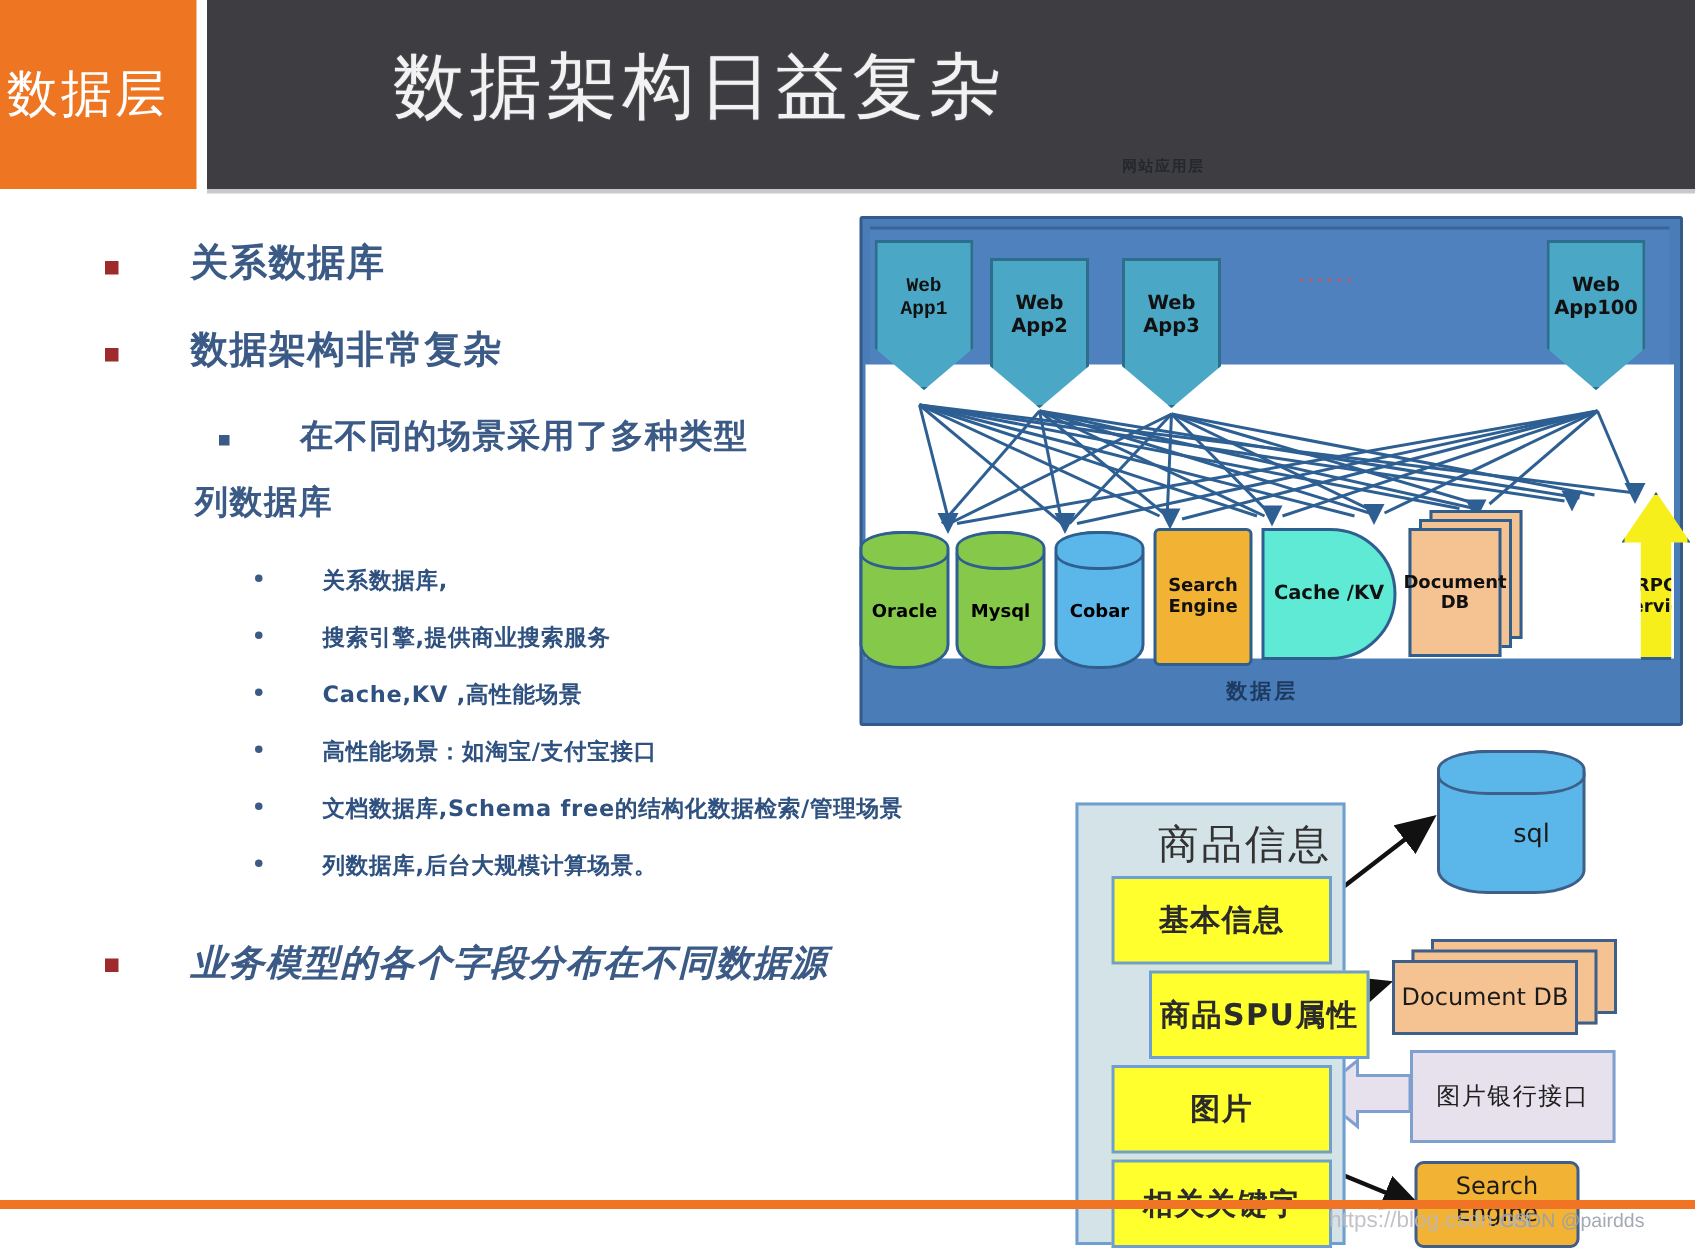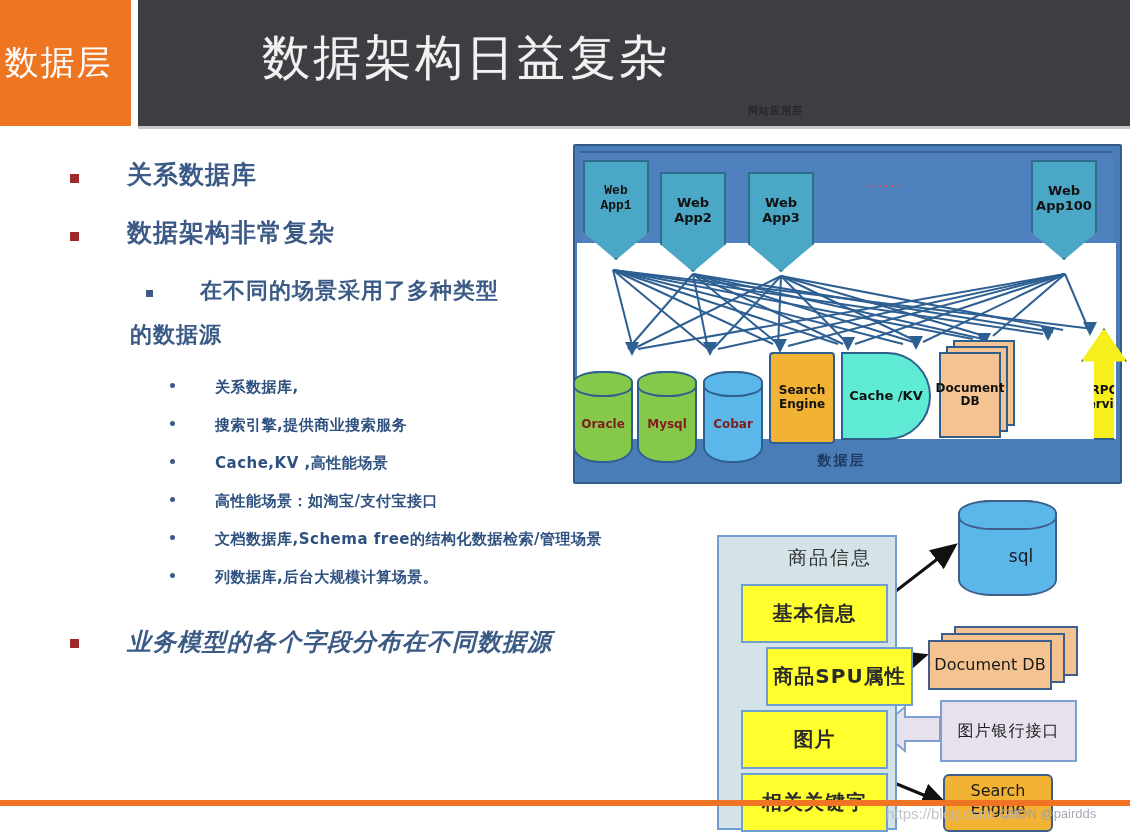--- a/index.html
+++ b/index.html
@@ -107,23 +107,22 @@
     border:2px solid #2d6e8c;
     clip-path:polygon(0 0,100% 0,100% 72%,50% 100%,0 72%);
     display:flex;align-items:center;justify-content:center;text-align:center;
     font-size:13px;font-weight:bold;color:#111;line-height:1.15;
     padding-bottom:22px;box-sizing:border-box;
     font-family:"DejaVu Sans","Liberation Sans",sans-serif;
   }
   .cyl{
     position:absolute;width:56px;height:88px;border:2px solid #2f5f8f;
     border-radius:28px/16px;display:flex;align-items:center;justify-content:center;
-    text-align:center;font-size:12px;font-weight:bold;color:#7f1d1d;line-height:1.15;
-    font-family:"DejaVu Sans","Liberation Sans",sans-serif;
-    margin-top:17px;
+    text-align:center;font-size:12px;font-weight:bold;color:#000000;line-height:1.15;
+    font-family:"DejaVu Sans","Liberation Sans",sans-serif;
   }
   .cyl::before{
     content:"";position:absolute;left:-2px;top:-2px;width:100%;height:22px;
     border:2px solid #2f5f8f;border-radius:28px/11px;background:inherit;
   }
   .cyl-green{background:#86c94a;}
   .cyl-blue{background:#5bb7ea;}
   .flag{
     position:absolute;width:62px;height:88px;background:#f2b233;
     border:2px solid #2f5f8f;
@@ -170,21 +169,21 @@
   }
 
   
   .map{position:absolute;left:700px;top:498px;width:430px;height:338px;}
   .goods-panel{
     position:absolute;left:17px;top:37px;width:176px;height:291px;
     background:#d4e3e8;border:2px solid #6f9fd0;
   }
   .goods-title{
     position:absolute;left:0;right:0;top:8px;text-align:center;
-    font-size:19px;color:#333;letter-spacing:2px;
+    font-size:27px;color:#333;letter-spacing:2px;
     font-family:"DejaVu Sans","Liberation Sans",sans-serif;
     padding-left:46px;
   }
   .ybox{
     position:absolute;left:22px;width:143px;height:55px;background:#ffff2e;
     border:2px solid #6f9fd0;display:flex;align-items:center;justify-content:center;
     font-size:20px;font-weight:bold;color:#2b2b2b;letter-spacing:1px;
     font-family:"DejaVu Sans","Liberation Sans",sans-serif;
   }
   .sqlcyl{
@@ -261,21 +260,21 @@
 
     <div class="b-l1">
       <div class="sq"></div>
       <div class="txt">数据架构非常复杂</div>
     </div>
 
     <div class="b-l2">
       <div class="sq"></div>
       <div class="txt">在不同的场景采用了多种类型</div>
     </div>
-    <div class="b-l2-cont">的数据源</div>
+    <div class="b-l2-cont">列数据库</div>
 
     <div class="b-l3">
       <div class="dot"></div>
       <div class="txt">关系数据库,</div>
     </div>
     <div class="b-l3">
       <div class="dot"></div>
       <div class="txt">搜索引擎,提供商业搜索服务</div>
     </div>
     <div class="b-l3">

